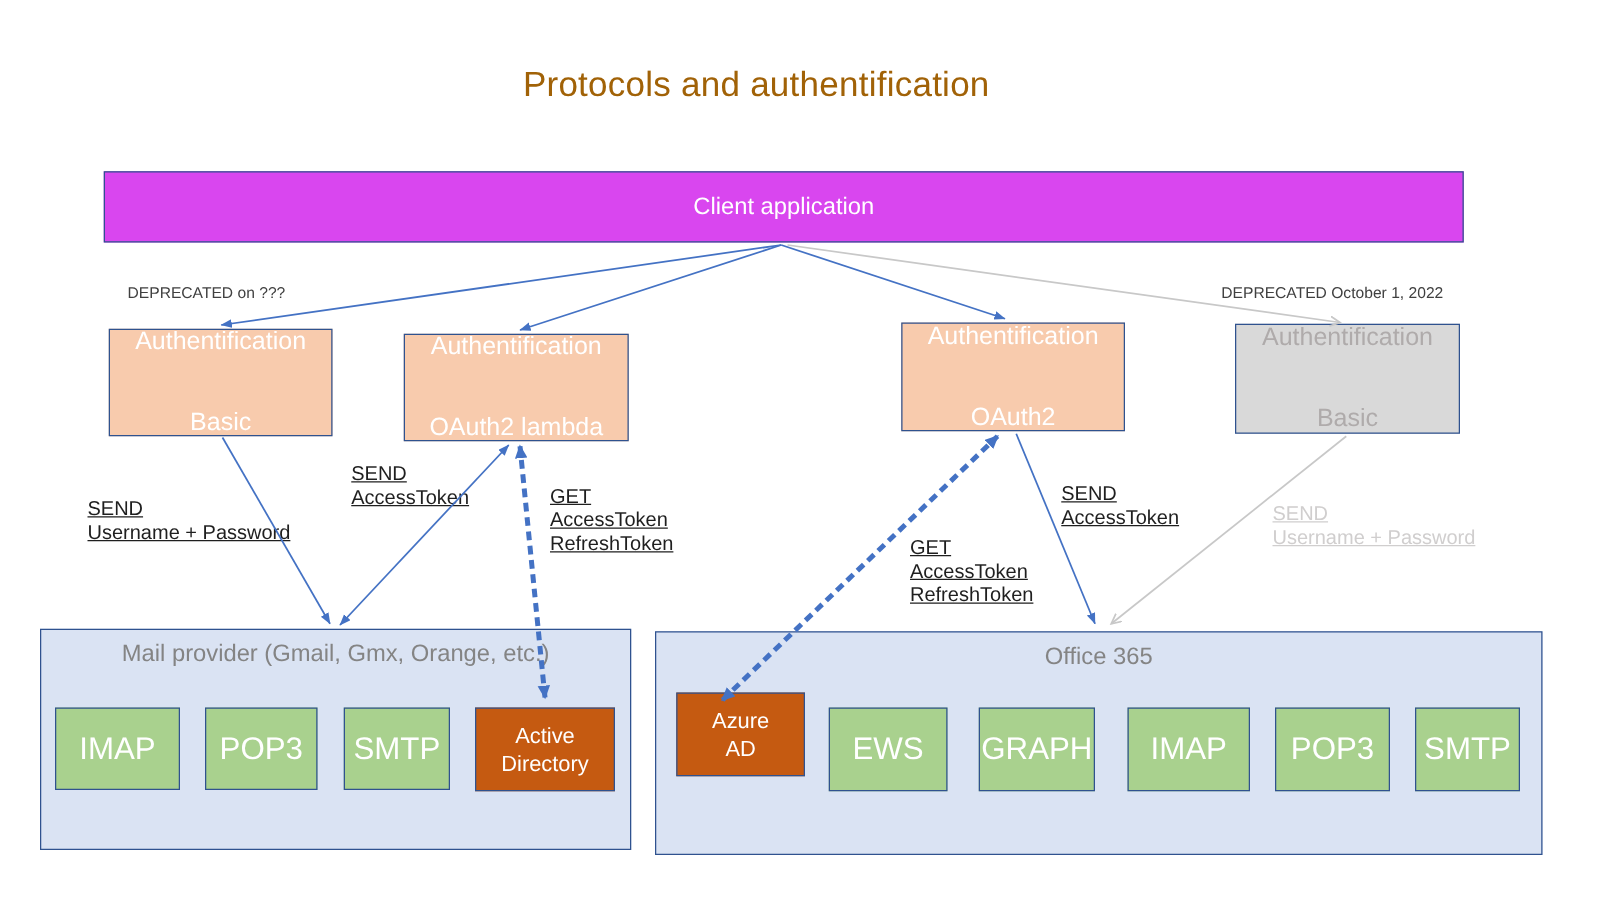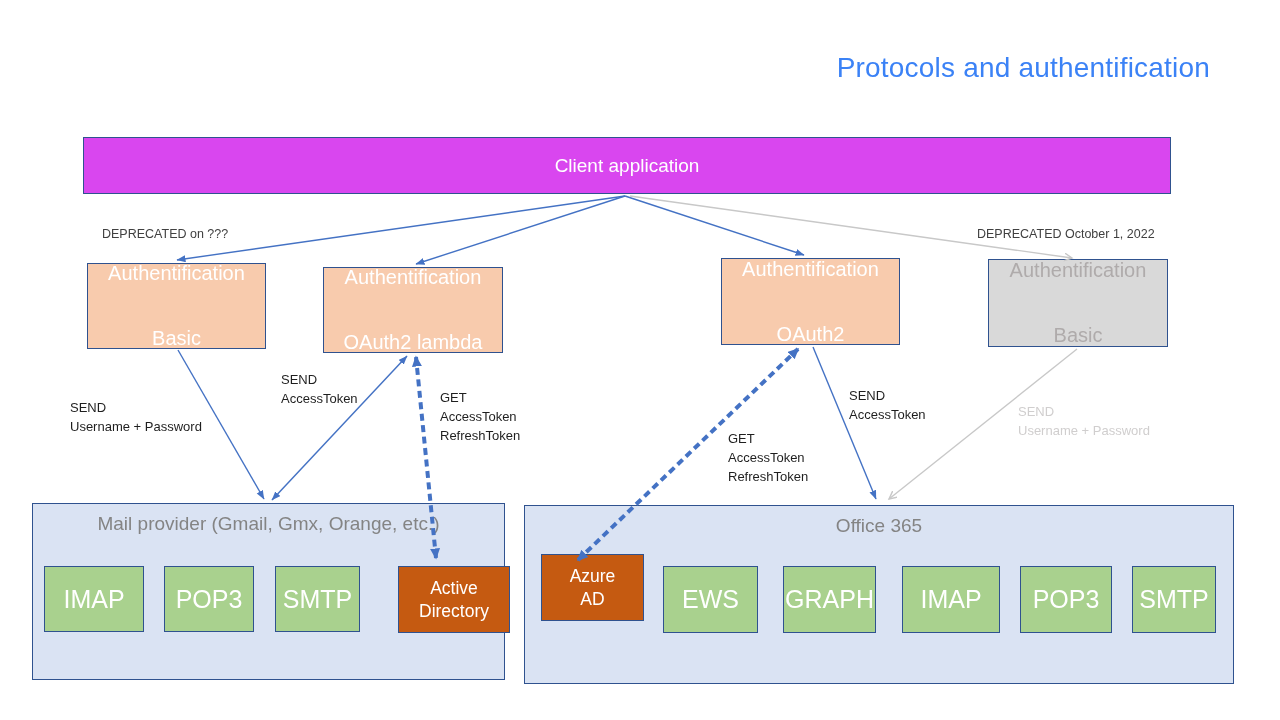--- a/index.html
+++ b/index.html
@@ -2,38 +2,38 @@
 <html><head>
 <meta charset="utf-8">
 <style>
   html,body{margin:0;padding:0;background:#ffffff;}
   #canvas{
     position:relative;width:1280px;height:720px;background:#ffffff;overflow:hidden;
     font-family:"Liberation Sans", sans-serif;
   }
   .abs{position:absolute;}
   #title{
-    left:0;top:52px;width:1210px;text-align:right;
-    font-size:28px;font-weight:300;color:#3b82f6;letter-spacing:.2px;
+    left:0;top:52px;width:1210px;text-align:center;
+    font-size:28px;font-weight:300;color:#a16207;letter-spacing:.2px;
   }
   .box{
     box-sizing:border-box;border:1.6px solid #2F528F;
     display:flex;flex-direction:column;align-items:center;justify-content:center;
     text-align:center;
   }
   #client-box{left:83px;top:137px;width:1088px;height:57px;background:#d946ef;color:#ffffff;font-size:19px;}
   .auth{color:#ffffff;font-size:20px;line-height:29px;background:#F8CBAD;gap:36px;}
   #auth-basic-left{left:87px;top:263px;width:179px;height:86px;}
   #auth-oauth2-lambda{left:323px;top:267px;width:180px;height:86px;}
   #auth-oauth2{left:721px;top:258px;width:179px;height:87px;}
   #auth-basic-right{left:988px;top:259px;width:180px;height:88px;background:#D9D9D9;color:#AFABAB;}
   .deprecated{font-size:12.5px;color:#404040;white-space:nowrap;}
   #deprecated-left{left:102px;top:227px;}
   #deprecated-right{left:977px;top:227px;}
-  .edge-label{font-size:13px;line-height:19px;color:#1f1f1f;white-space:nowrap;}
+  .edge-label{font-size:16px;line-height:19px;color:#1f1f1f;white-space:nowrap;text-decoration:underline;}
   .edge-label span{display:block;}
   #label-send-userpass-left{left:70px;top:398px;}
   #label-send-accesstoken-left{left:281px;top:370px;}
   #label-get-tokens-left{left:440px;top:388px;}
   #label-get-tokens-right{left:728px;top:429px;}
   #label-send-accesstoken-right{left:849px;top:386px;}
   #label-send-userpass-right{left:1018px;top:402px;color:#D0CECE;}
   .container{
     box-sizing:border-box;border:1.6px solid #2F528F;background:#DAE3F3;
   }
@@ -141,21 +141,21 @@
     <div class="container-title">Mail provider (Gmail, Gmx, Orange, etc.)</div>
     <div class="proto" style="left:11px;top:62px;width:100px;height:66px;">
       <span>IMAP</span>
     </div>
     <div class="proto" style="left:131px;top:62px;width:90px;height:66px;">
       <span>POP3</span>
     </div>
     <div class="proto" style="left:242px;top:62px;width:85px;height:66px;">
       <span>SMTP</span>
     </div>
-    <div class="proto directory" style="left:365px;top:62px;width:112px;height:67px;">
+    <div class="proto directory" style="left:347px;top:62px;width:112px;height:67px;">
       <span class="wrap">Active Directory</span>
     </div>
   </div>
 
   <div id="office-container" class="abs container">
     <div class="container-title">Office 365</div>
     <div class="proto directory" style="left:16px;top:48px;width:103px;height:67px;">
       <span class="wrap">Azure AD</span>
     </div>
     <div class="proto" style="left:138px;top:60px;width:95px;height:67px;">

